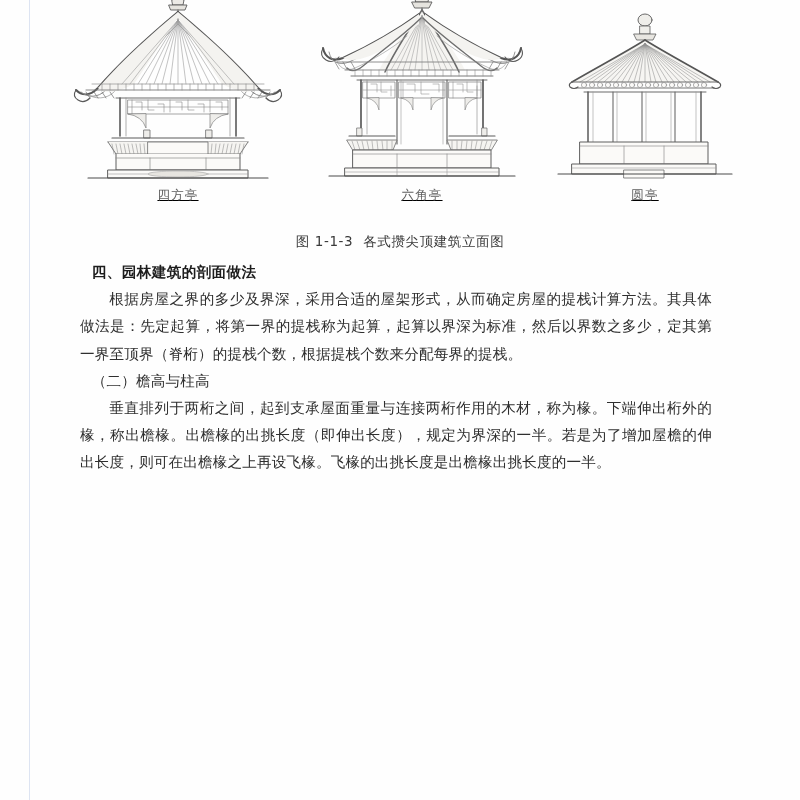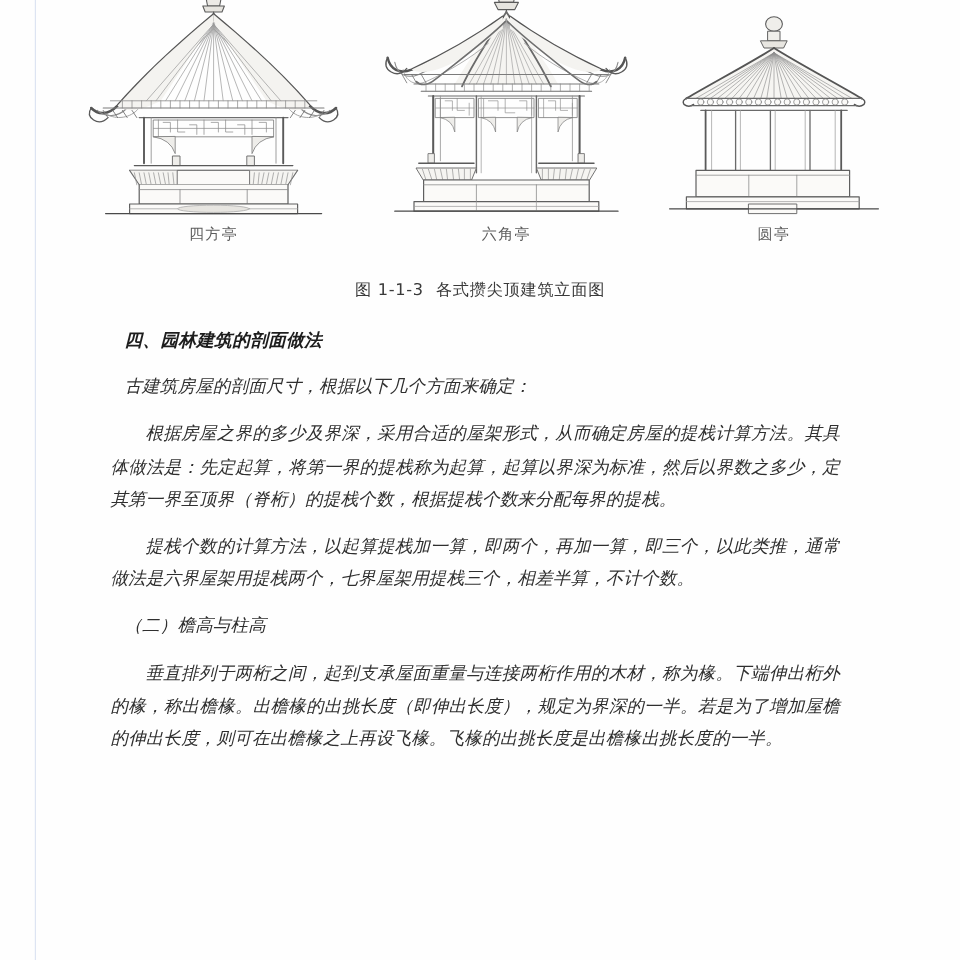--- a/index.html
+++ b/index.html
@@ -36,20 +36,21 @@
   }
   .figure-row {
     position: absolute;
     left: 62px;
     top: 0;
     width: 678px;
     height: 200px;
     display: flex;
     align-items: flex-end;
     justify-content: space-between;
+    text-decoration: underline;
   }
   .fig-cell {
     position: relative;
     display: flex;
     flex-direction: column;
     align-items: center;
   }
   .fig-cell svg { display: block; }
 
   .fig-label {
@@ -81,23 +82,22 @@
     top: 258px;
     width: 632px;
   }
   .para {
     font-size: 14.6px;
     line-height: 27.2px;
     color: #2f2f2f;
     text-align: justify;
     text-justify: inter-character;
     letter-spacing: 0.15px;
-    margin: 12px;
+    margin: 0;
     font-family: "DejaVu Sans", "Liberation Sans", sans-serif;
-    font-style: italic;
   }
   .para.heading {
     font-weight: bold;
     text-indent: 0.8em;
     color: #1d1d1d;
     letter-spacing: 0.4px;
   }
   .para.sub {
     text-indent: 0.8em;
   }
@@ -460,26 +460,24 @@
 
     <div class="figure-caption">
       <span class="cap-num">图 1-1-3</span><span>各式攒尖顶建筑立面图</span>
     </div>
   </div>
 
   <div class="body-text">
 
     <p class="para heading">四、园林建筑的剖面做法</p>
 
-    <p class="para sub">古建筑房屋的剖面尺寸，根据以下几个方面来确定：</p>
 
 
     <p class="para indent">根据房屋之界的多少及界深，采用合适的屋架形式，从而确定房屋的提栈计算方法。其具体做法是：先定起算，将第一界的提栈称为起算，起算以界深为标准，然后以界数之多少，定其第一界至顶界（脊桁）的提栈个数，根据提栈个数来分配每界的提栈。</p>
 
-    <p class="para indent">提栈个数的计算方法，以起算提栈加一算，即两个，再加一算，即三个，以此类推，通常做法是六界屋架用提栈两个，七界屋架用提栈三个，相差半算，不计个数。</p>
 
     <p class="para sub">（二）檐高与柱高</p>
 
 
 
 
 
     <p class="para indent">垂直排列于两桁之间，起到支承屋面重量与连接两桁作用的木材，称为椽。下端伸出桁外的椽，称出檐椽。出檐椽的出挑长度（即伸出长度），规定为界深的一半。若是为了增加屋檐的伸出长度，则可在出檐椽之上再设飞椽。飞椽的出挑长度是出檐椽出挑长度的一半。</p>
 
   </div>

